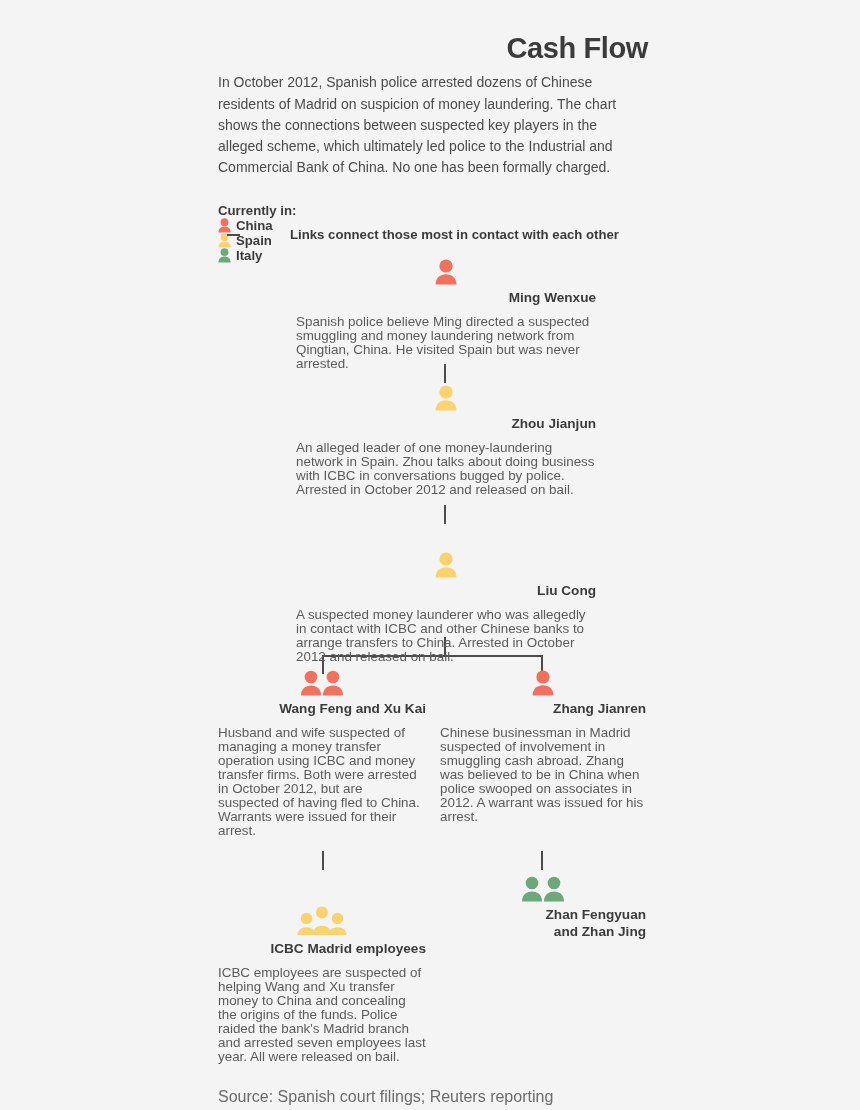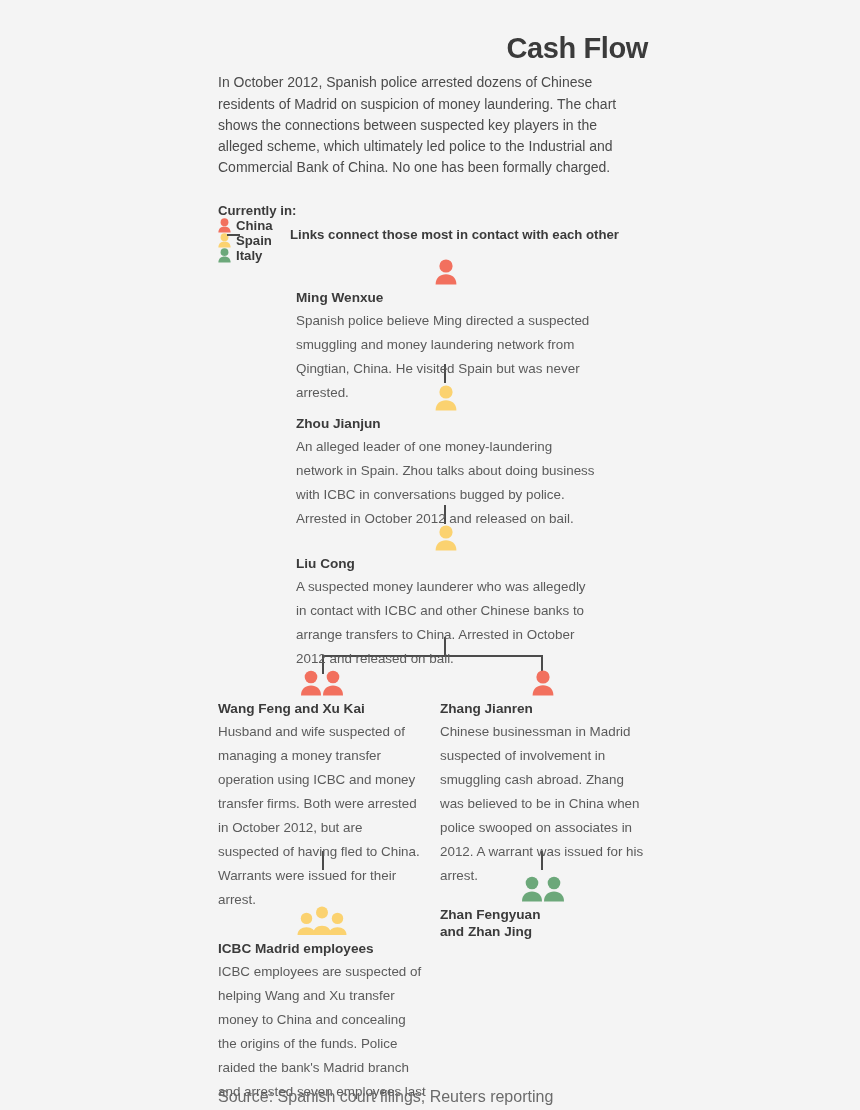--- a/index.html
+++ b/index.html
@@ -88,32 +88,32 @@
   .node {
     position: absolute;
   }
   .node-icon {
     display: flex;
     justify-content: center;
     align-items: flex-end;
     height: 30px;
   }
   .node-name {
-    text-align: left;
+    text-align: right;
     font-size: 13.6px;
     font-weight: bold;
     color: #3b3b3b;
     line-height: 17px;
     margin-top: 4px;
   }
   .node-desc {
     font-size: 13.4px;
-    line-height: 24px;
+    line-height: 14px;
     color: #5b5b5b;
-    margin-top: 3px;
+    margin-top: 9px;
   }
   .node-center .node-desc { text-align: left; }
 
   
   .vline {
     position: absolute;
     width: 2px;
     background: #4b4b4b;
   }
   .hline {
@@ -203,21 +203,21 @@
     <div class="node-icon">
       <svg width="22" height="26" viewBox="0 0 22 26">
         <circle cx="11" cy="7" r="6.6" fill="#fbd270"></circle>
         <path d="M0.6 25.4 C0.6 18.6 5.2 15.2 11 15.2 C16.8 15.2 21.4 18.6 21.4 25.4 Z" fill="#fbd270"></path>
       </svg>
     </div>
     <div class="node-name">Zhou Jianjun</div>
     <div class="node-desc">An alleged leader of one money-laundering network in Spain. Zhou talks about doing business with ICBC in conversations bugged by police. Arrested in October 2012 and released on bail.</div>
   </div>
 
-  <div class="node node-center" style="left:296px; top:521px; width:300px;">
+  <div class="node node-center" style="left:296px; top:548px; width:300px;">
     <div class="node-icon">
       <svg width="22" height="26" viewBox="0 0 22 26">
         <circle cx="11" cy="7" r="6.6" fill="#fbd270"></circle>
         <path d="M0.6 25.4 C0.6 18.6 5.2 15.2 11 15.2 C16.8 15.2 21.4 18.6 21.4 25.4 Z" fill="#fbd270"></path>
       </svg>
     </div>
     <div class="node-name">Liu Cong</div>
     <div class="node-desc">A suspected money launderer who was allegedly in contact with ICBC and other Chinese banks to arrange transfers to China. Arrested in October 2012 and released on bail.</div>
   </div>
 

